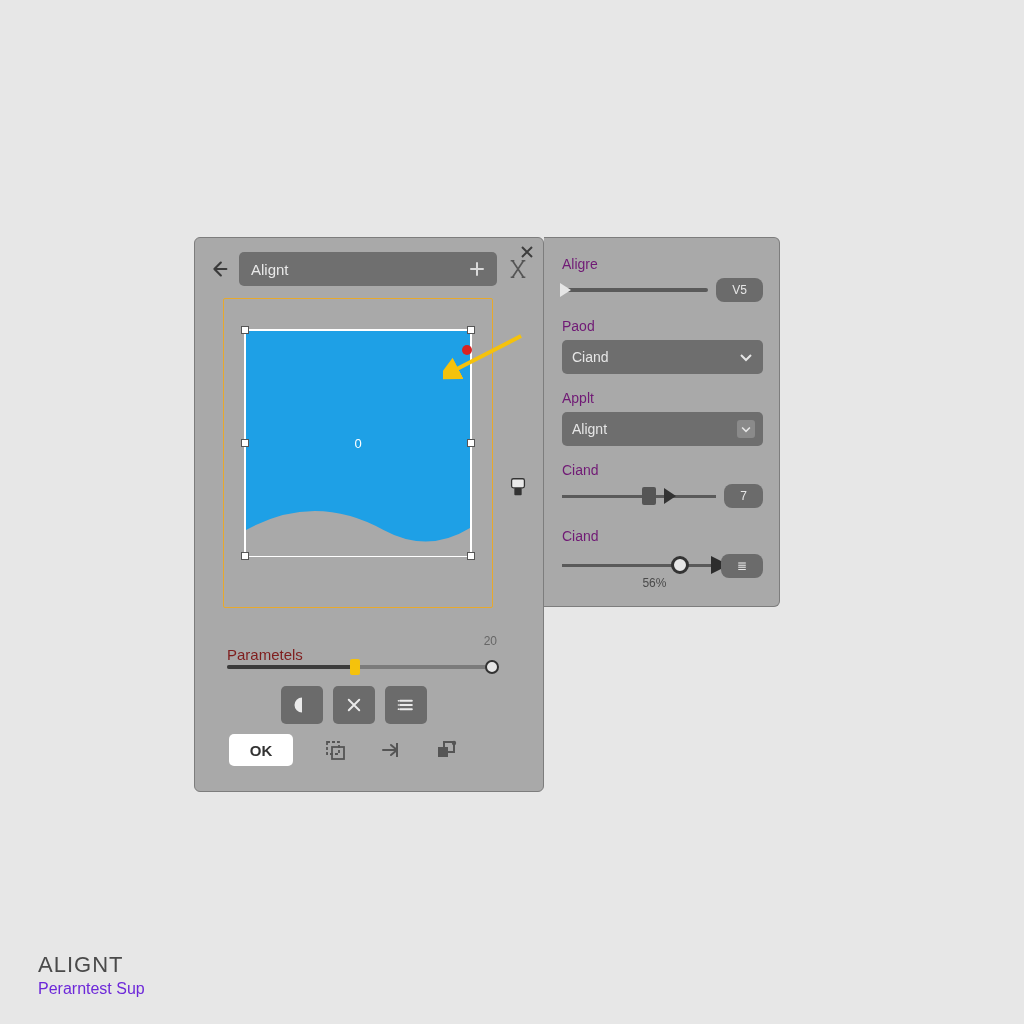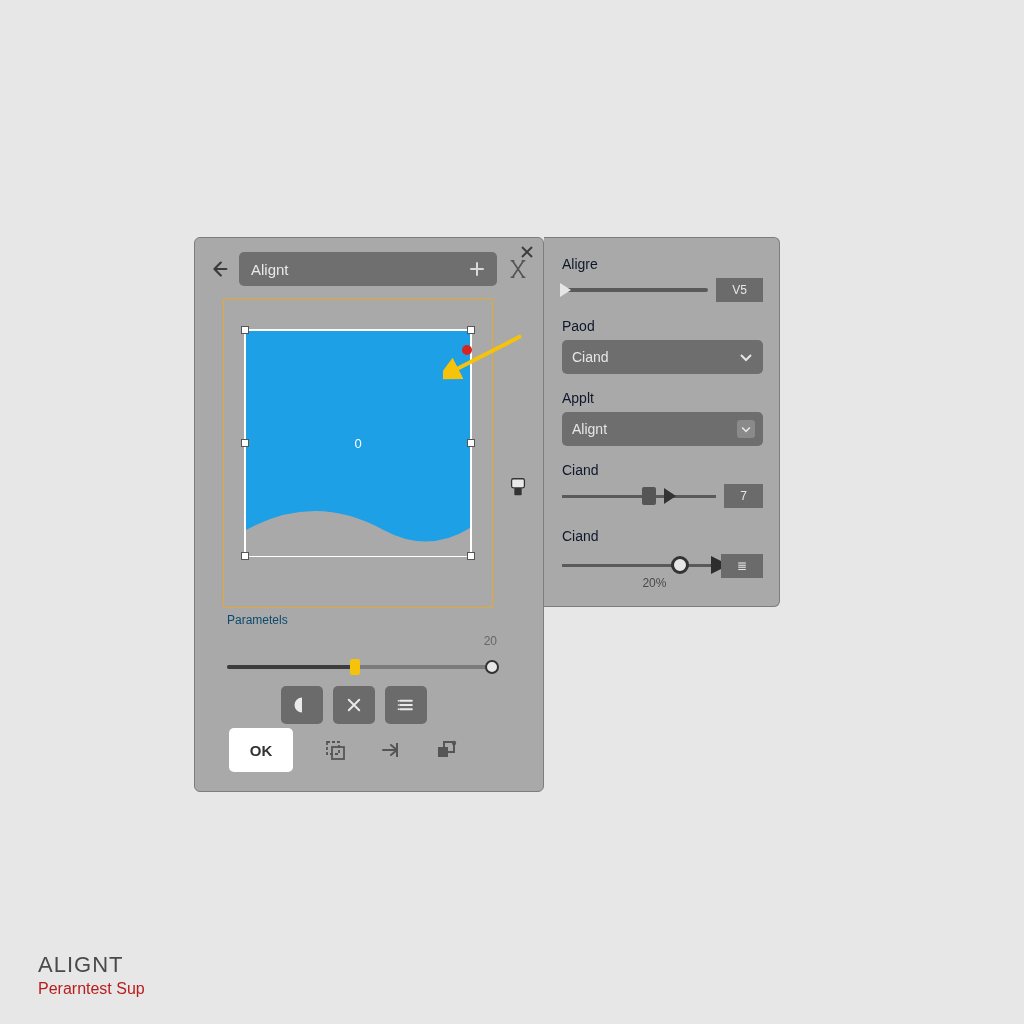--- a/index.html
+++ b/index.html
@@ -18,56 +18,56 @@
   .blue-shape{position:absolute;inset:0;background:#1ea0e6}
   .blue-shape svg{position:absolute;bottom:-1px;left:0;width:100%;height:46px}
   .handle{position:absolute;width:8px;height:8px;background:#fff;border:1px solid #555}
   .h-tl{left:-5px;top:-5px}.h-tr{right:-5px;top:-5px}.h-bl{left:-5px;bottom:-5px}.h-br{right:-5px;bottom:-5px}
   .h-ml{left:-5px;top:calc(50% - 4px)}.h-mr{right:-5px;top:calc(50% - 4px)}
   .center-lbl{position:absolute;left:50%;top:50%;transform:translate(-50%,-50%);color:#fff;font-size:13px}
   .red-dot{position:absolute;width:10px;height:10px;border-radius:50%;background:#d82323;right:-2px;top:14px}
   .arrow{position:absolute;left:248px;top:94px;pointer-events:none}
   .tool-icon{position:absolute;left:312px;top:238px;width:22px;height:22px;color:#333}
   
-  .param-lbl{position:absolute;left:32px;top:375px;font-size:12px;color:#0c4a6e}
+  .param-lbl{position:absolute;left:32px;top:408px;font-size:15px;color:#7f1d1d}
   .param-ctl{position:absolute;right:46px;top:396px;font-size:12px;color:#666}
   .param-track{position:absolute;left:32px;top:424px;width:268px;height:10px}
   .track-bg{position:absolute;left:0;top:3px;right:0;height:4px;background:#7b7b7b;border-radius:2px}
   .track-fill{position:absolute;left:0;top:3px;width:48%;height:4px;background:#3c3c3c;border-radius:2px}
   .thumb-y{position:absolute;left:46%;top:-3px;width:10px;height:16px;background:#f5c20c;border-radius:2px}
   .thumb-o{position:absolute;right:-4px;top:-2px;width:14px;height:14px;border:2px solid #333;border-radius:50%;background:#e7e7e7}
   .btn-row{position:absolute;left:86px;top:448px;display:flex;gap:10px}
   .sq-btn{width:42px;height:38px;background:#6b6b6b;border-radius:5px;display:flex;align-items:center;justify-content:center;color:#eaeaea;cursor:pointer}
   .ok-row{position:absolute;left:34px;bottom:20px;right:20px;height:42px;display:flex;align-items:center;gap:28px}
-  .ok-btn{width:64px;height:44px;background:#fff;border-radius:5px;display:flex;align-items:center;justify-content:center;font-size:15px;color:#333;font-weight:600;cursor:pointer}
+  .ok-btn{width:64px;height:32px;background:#fff;border-radius:5px;display:flex;align-items:center;justify-content:center;font-size:15px;color:#333;font-weight:600;cursor:pointer}
   .ghost-btn{width:28px;height:28px;color:#555;display:flex;align-items:center;justify-content:center}
   
   .panel-right{position:absolute;left:544px;top:237px;width:236px;height:370px;background:#a9a9a9;border:1px solid #7d7d7d;border-left:none;border-radius:0 6px 6px 0;padding:18px 16px 16px 18px}
-  .r-lbl{font-size:14px;color:#0f172a;margin-bottom:6px}
+  .r-lbl{font-size:14px;color:#701a75;margin-bottom:6px}
   .slider-row{display:flex;align-items:center;gap:8px;margin-bottom:16px}
   .sl-track{flex:1;height:4px;background:#5a5a5a;border-radius:2px;position:relative}
   .sl-thumb-l{position:absolute;left:-2px;top:-5px;width:0;height:0;border-top:7px solid transparent;border-bottom:7px solid transparent;border-left:11px solid #e6e6e6}
-  .badge{min-width:30px;height:24px;background:#6b6b6b;border-radius:0;color:#e6e6e6;font-size:12px;display:flex;align-items:center;justify-content:center;padding:0 16px}
+  .badge{min-width:30px;height:24px;background:#6b6b6b;border-radius:8px;color:#e6e6e6;font-size:12px;display:flex;align-items:center;justify-content:center;padding:0 16px}
   .dd{height:34px;background:#6e6e6e;border-radius:5px;color:#e6e6e6;font-size:14px;display:flex;align-items:center;padding:14px 10px;position:relative;margin-bottom:16px;cursor:pointer}
   .dd .chev{position:absolute;right:8px;top:8px;width:18px;height:18px}
   .dd.light .chev{background:#8a8a8a;border-radius:3px;display:flex;align-items:center;justify-content:center}
   .applt-row{display:flex;align-items:center;gap:8px;margin-bottom:20px}
   .mini-track{flex:1;height:3px;background:#5a5a5a;position:relative}
   .mini-block{position:absolute;left:52%;top:-8px;width:14px;height:18px;background:#555;border-radius:2px}
   .mini-play{position:absolute;left:66%;top:-7px;width:0;height:0;border-top:8px solid transparent;border-bottom:8px solid transparent;border-left:12px solid #333}
   .folt-wrap{position:relative;height:40px;margin-top:4px}
   .folt-track{position:absolute;left:0;right:34px;top:14px;height:3px;background:#5a5a5a}
   .folt-thumb{position:absolute;left:54%;top:6px;width:18px;height:18px;border:3px solid #333;border-radius:50%;background:#e7e7e7}
   .folt-arrow{position:absolute;right:34px;top:6px;width:0;height:0;border-top:9px solid transparent;border-bottom:9px solid transparent;border-left:18px solid #2d2d2d}
   .folt-badge{position:absolute;right:0;top:4px}
   .folt-val{position:absolute;left:40%;top:26px;font-size:12px;color:#4a4a4a}
   
   .footer{position:absolute;left:38px;bottom:26px}
   .f-title{font-size:22px;letter-spacing:1px;color:#4a4a4a;font-weight:500}
-  .f-sub{font-size:16px;color:#b91c1c;margin-top:2px}
+  .f-sub{font-size:16px;color:#6d28d9;margin-top:2px}
   svg{display:block}
 </style>
 </head>
 <body>
 
 <div class="panel-left">
 
   <div class="close-btn">
     <svg viewBox="0 0 16 16">
         <path d="M3 3 L13 13 M13 3 L3 13" stroke="currentColor" stroke-width="2" fill="none"></path>
@@ -224,20 +224,20 @@
     </div>
     <div class="badge">7</div>
   </div>
 
   <div class="r-lbl">Ciand</div>
   <div class="folt-wrap">
     <div class="folt-track"></div>
     <div class="folt-thumb"></div>
     <div class="folt-arrow"></div>
     <div class="badge folt-badge">≣</div>
-    <div class="folt-val">20%</div>
+    <div class="folt-val">56%</div>
   </div>
 </div>
 
 <div class="footer">
   <div class="f-title">ALIGNT</div>
   <div class="f-sub">Perarntest Sup</div>
 </div>
 
 </body></html>

